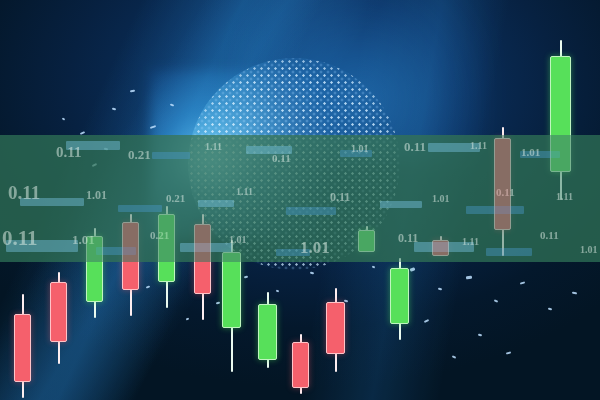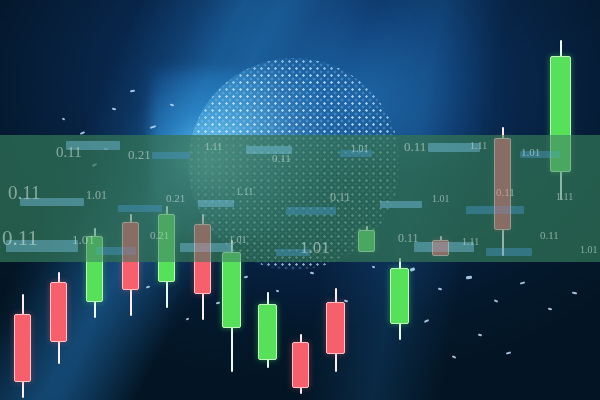--- a/index.html
+++ b/index.html
@@ -79,20 +79,21 @@
   .candle.up .wick{background:#eafaf0;}
   .candle.up .body{background:#57e05a;border-color:#bff5c0;box-shadow:0 0 6px rgba(80,230,90,.45);}
   .candle.down .wick{background:#fdeef0;}
   .candle.down .body{background:#f5606c;border-color:#ffc3c8;box-shadow:0 0 6px rgba(245,90,105,.40);}
 
   
   #band{
     position:absolute;left:0;right:0;top:135px;height:127px;
     background:rgba(46,118,92,.72);
     backdrop-filter:saturate(.6);
+    font-weight:bold;
   }
   
   .bandnum{
     position:absolute;color:rgba(226,240,232,.52);
     font-family:"Liberation Serif","DejaVu Serif",serif;
     white-space:nowrap;user-select:none;
   }
   
   .tape{position:absolute;background:rgba(120,195,225,.45);border-radius:1px;}
   .tape.dk{background:rgba(70,150,195,.45);}

